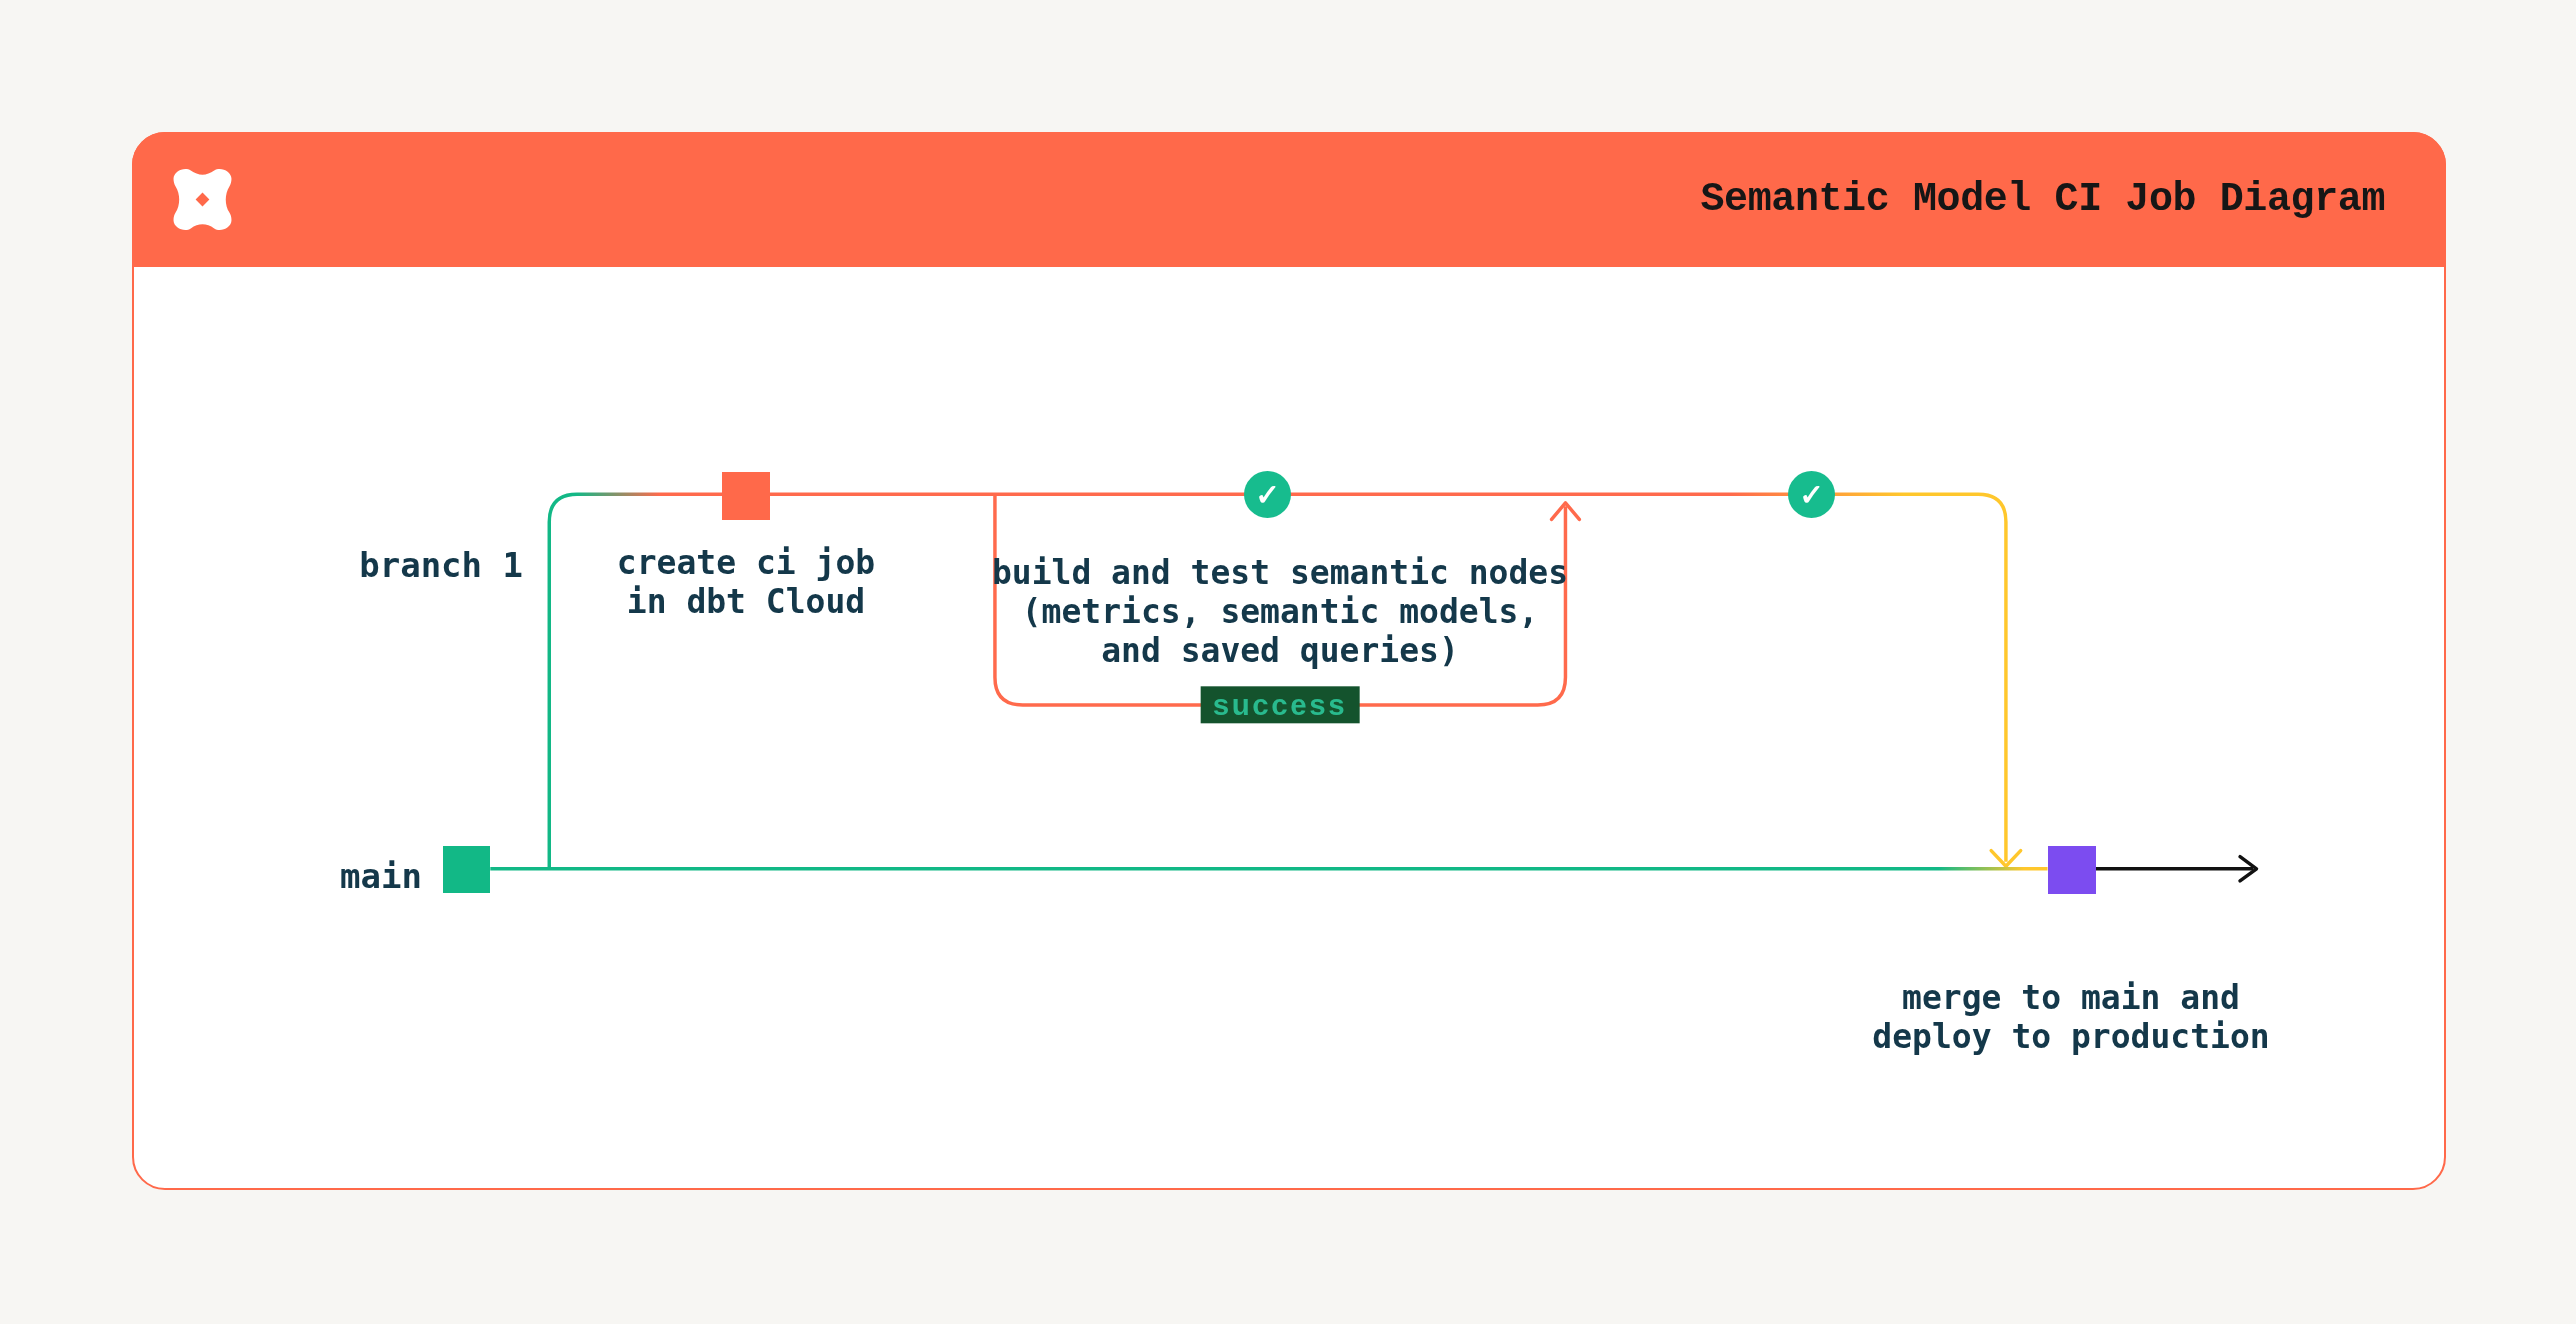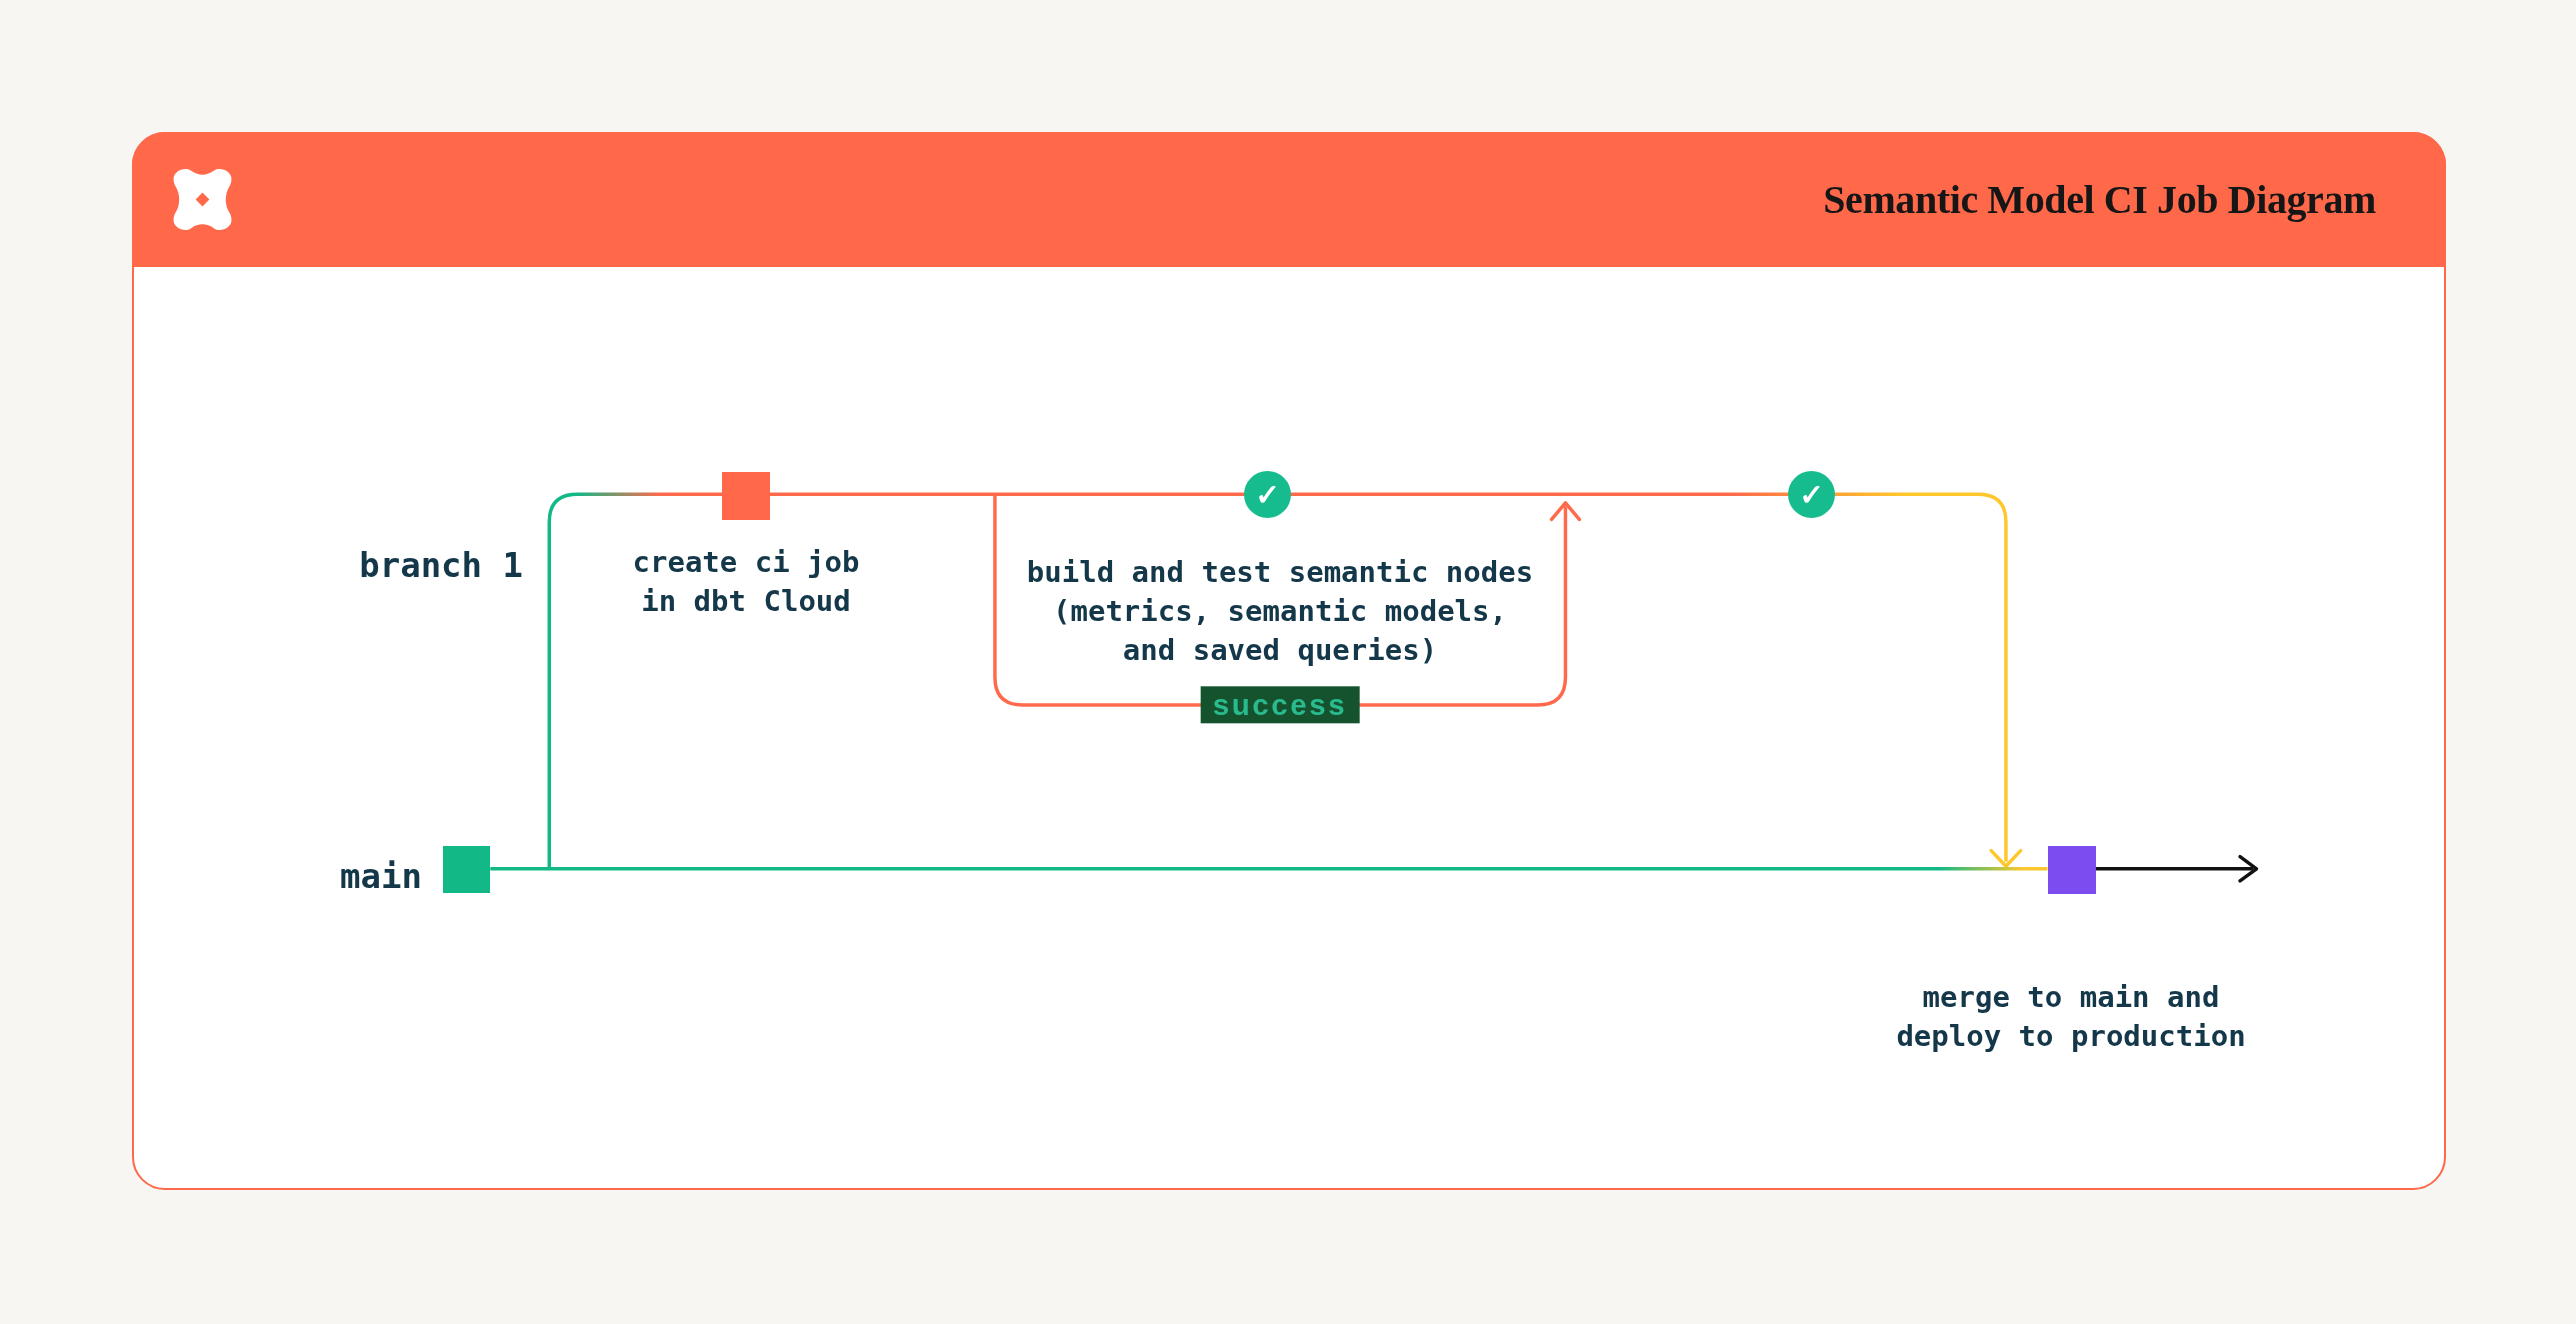--- a/index.html
+++ b/index.html
@@ -12,43 +12,43 @@
   .stage{position:relative;width:2576px;height:1324px;overflow:hidden;background:var(--bg);}
 
   .card{position:absolute;left:132px;top:132px;width:2314px;height:1058px;
         background:#ffffff;border:2.6px solid var(--orange);border-radius:33px;box-sizing:border-box;}
 
   .card-header{position:absolute;left:132px;top:132px;width:2314px;height:135px;
         background:var(--orange);border-radius:33px 33px 0 0;box-sizing:border-box;
         display:flex;align-items:center;justify-content:space-between;
         padding:0 61px 0 36px;}
   .logo{width:69px;height:69px;display:block;}
-  .title{font-family:Liberation Serif, serif;font-weight:bold;font-size:40px;
-        letter-spacing:-0.4px;color:var(--title-ink);margin:9px;white-space:nowrap;}
+  .title{font-family:Liberation Mono, monospace;font-weight:bold;font-size:40px;
+        letter-spacing:-0.4px;color:var(--title-ink);margin:0;white-space:nowrap;}
 
   .lines{position:absolute;left:0;top:0;width:2576px;height:1324px;}
 
   .lane-label{position:absolute;font-family:"DejaVu Sans Mono",monospace;font-weight:bold;
         font-size:34px;line-height:45px;color:var(--ink);text-align:right;white-space:nowrap;}
   .lane-label.branch{right:2053px;top:543px;}
   .lane-label.main{right:2154px;top:854px;}
 
   .sq{position:absolute;width:48px;height:48px;}
   .sq.green{left:443px;top:846px;width:47px;height:47px;background:var(--green);}
   .sq.orange{left:722px;top:472px;background:var(--orange);}
   .sq.purple{left:2048px;top:846px;background:var(--purple);}
 
   .check{position:absolute;width:47px;height:47px;border-radius:50%;background:var(--circle-green);
         display:flex;align-items:center;justify-content:center;color:#ffffff;
         font-weight:bold;font-size:29.5px;line-height:1;}
   .check.first{left:1244px;top:471px;}
   .check.second{left:1788px;top:471px;}
 
   .caption{position:absolute;font-family:"DejaVu Sans Mono",monospace;font-weight:bold;
-        font-size:29px;line-height:39px;color:var(--ink);text-align:center;
+        font-size:33px;line-height:39px;color:var(--ink);text-align:center;
         white-space:pre-line;transform:translateX(-50%);}
   .caption.create{left:746px;top:543px;}
   .caption.build{left:1280px;top:553px;}
   .caption.commit{left:1811px;top:543px;}
   .caption.merge{left:2071px;top:952px;margin-top:26px;}
 
   .success-label{position:absolute;left:1280px;top:705px;transform:translate(-50%,-50%);
         background:#14532d;padding:1.7px 12px;color:var(--success-green);
         font-family:"Liberation Sans",sans-serif;font-weight:bold;font-size:29.5px;
         letter-spacing:2.6px;white-space:nowrap;}

